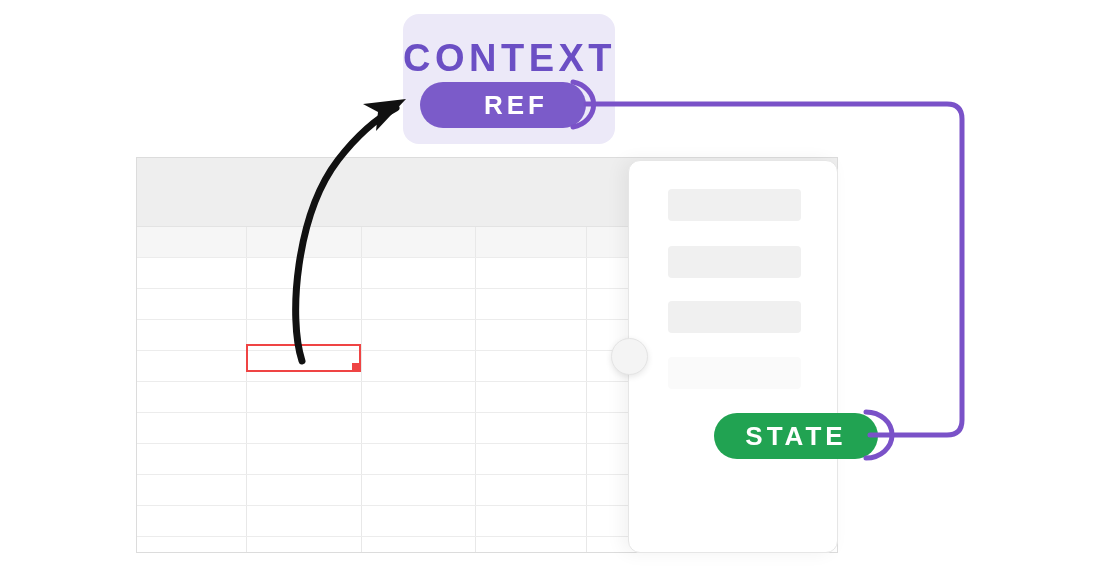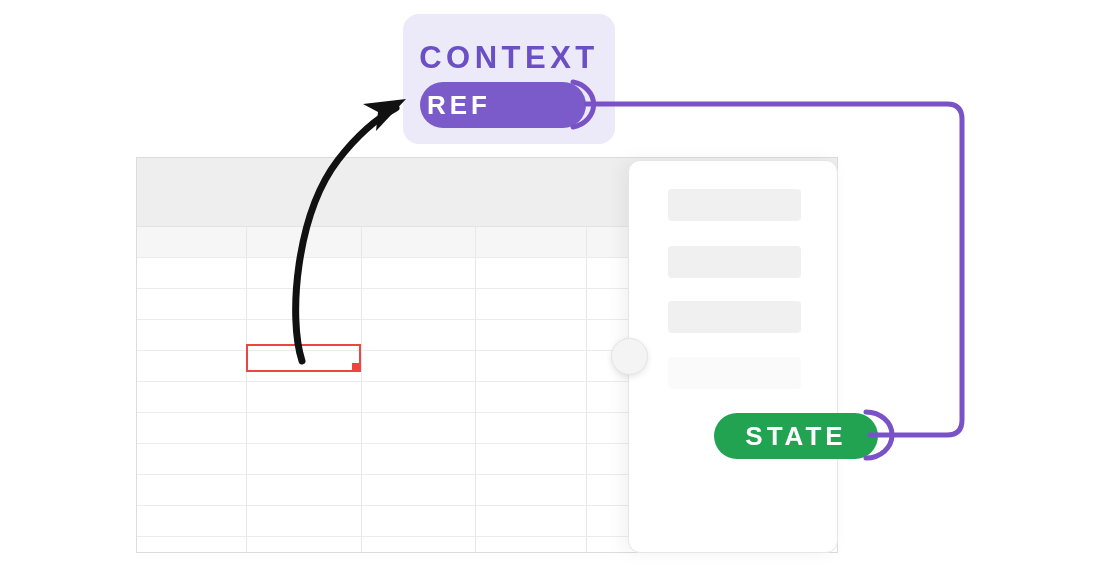--- a/index.html
+++ b/index.html
@@ -129,41 +129,42 @@
     width: 212px;
     height: 130px;
     background: #ece9f8;
     border-radius: 16px;
   }
   #context-title {
     position: absolute;
     left: 0; top: 26px;
     width: 212px;
     text-align: center;
-    font-size: 31px;
+    font-size: 38px;
     font-weight: bold;
     letter-spacing: 4.5px;
     color: #6b4fc4;
     line-height: 36px;
   }
   #ref-pill {
     position: absolute;
     left: 17px;
     top: 68px;
     width: 166px;
     height: 46px;
     background: #7b5bc9;
     border-radius: 23px;
   }
   #ref-label {
     position: absolute;
-    left: 7px; top: 0;
+    left: 13px; top: 0;
     width: 166px;
     height: 46px;
     line-height: 46px;
+    text-align: center;
     font-size: 26px;
     font-weight: bold;
     letter-spacing: 4px;
     color: #ffffff;
   }
 
   
   #state-badge {
     position: absolute;
     left: 714px;

